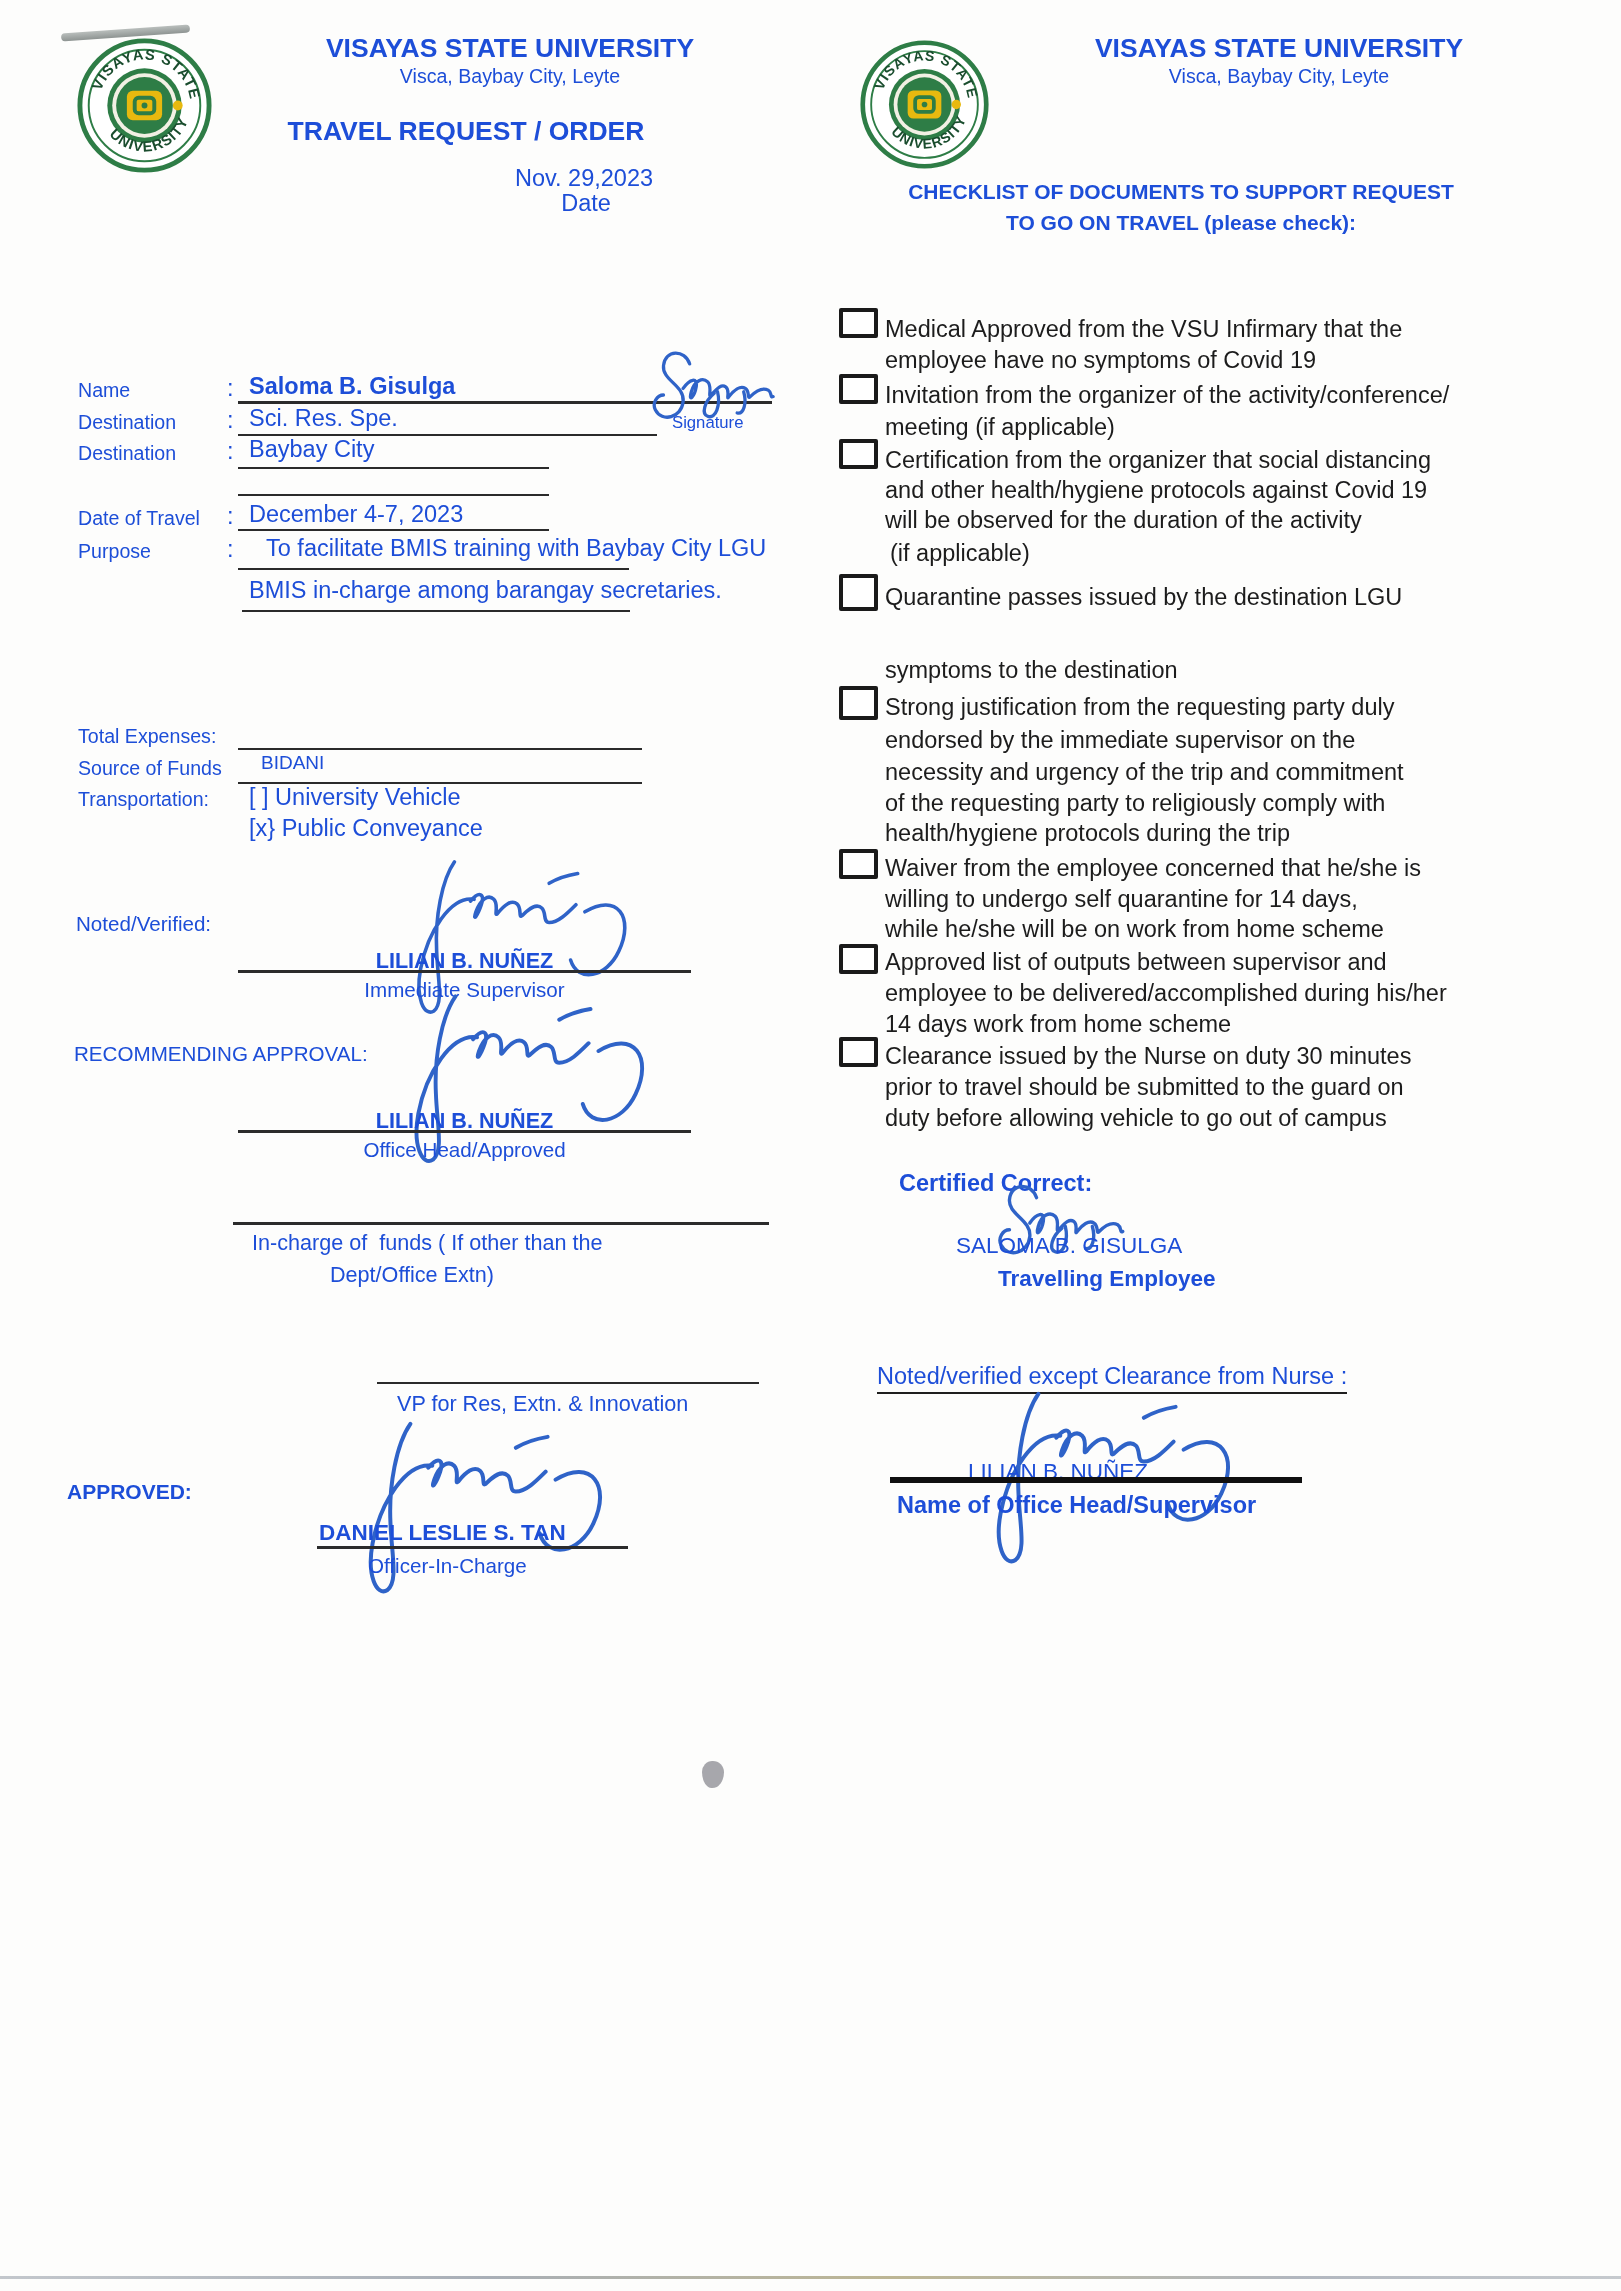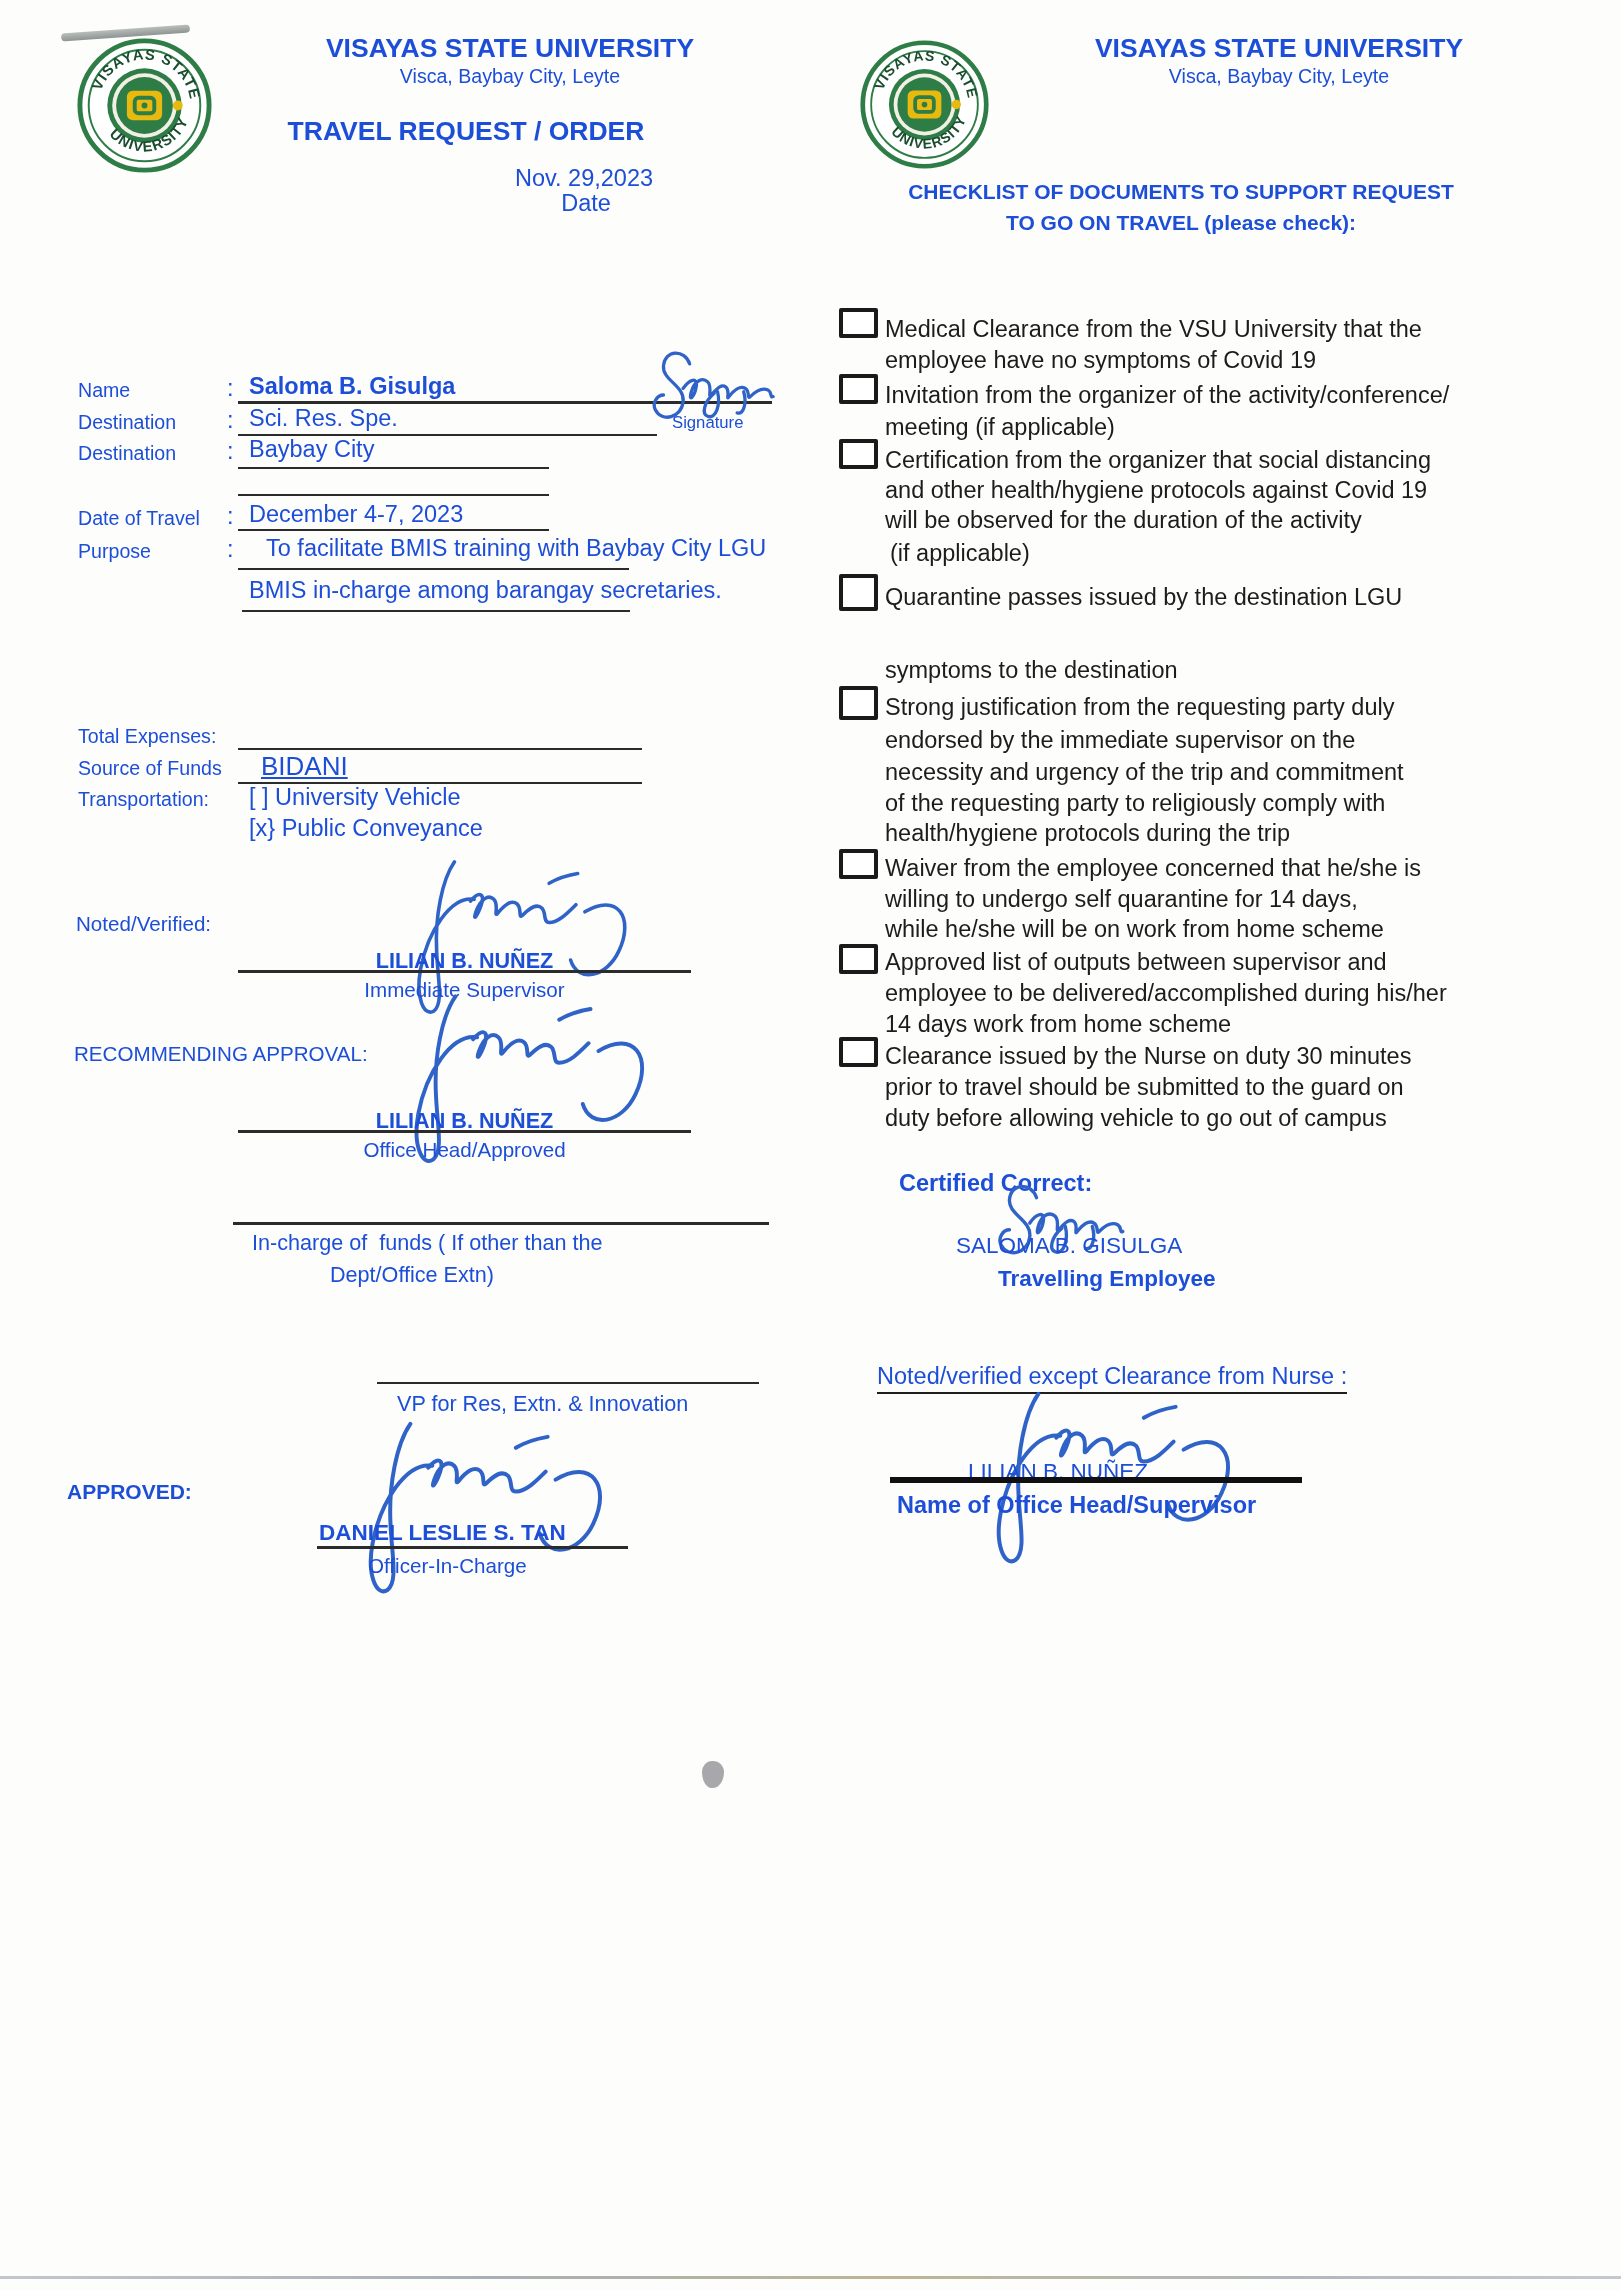--- a/index.html
+++ b/index.html
@@ -3,21 +3,21 @@
 <meta charset="utf-8">
 <style>
   html,body{margin:0;padding:0;background:#e9e9e9;}
   .page{position:relative;width:1621px;height:2292px;background:#fdfdfc;overflow:hidden;
         font-family:"Liberation Sans","DejaVu Sans",sans-serif;color:#1e1e1e;}
   .t{position:absolute;white-space:pre;color:#1d4ed8;line-height:1.15;}
   .b{font-weight:bold;}
   .c{text-align:center;}
   .fs17{font-size:16.7px;} .fs20{font-size:19.6px;} .fs21{font-size:20.6px;}
   .fs22{font-size:21.6px;} .fs23{font-size:22.5px;} .fs24{font-size:23.5px;}
-  .fs25{font-size:26px;text-decoration:underline;} .fs26{font-size:21px;} .fs27{font-size:26.5px;}
+  .fs25{font-size:19px;} .fs26{font-size:21px;} .fs27{font-size:26.5px;}
   .rule{position:absolute;height:0;border-bottom:2.9px solid #2b2b2b;}
   .rule4{border-bottom-width:3.9px;}
   .cb{position:absolute;width:31px;height:21.6px;border:4.9px solid #1a1a1a;border-radius:2px;background:#fff;}
   .cl{position:absolute;font-size:23.5px;white-space:pre;color:#1c1c1c;}
   .sig{position:absolute;}
   .sig path{fill:none;stroke:#2f63c8;stroke-width:4;stroke-linecap:round;stroke-linejoin:round;}
   .paperclip{position:absolute;left:61px;top:29px;width:129px;height:7.8px;background:linear-gradient(#b9bebc,#8e9492);
              border-radius:3.9px;transform:rotate(-4deg);}
   .smudge{position:absolute;left:702px;top:1761px;width:21.6px;height:27.4px;background:#a7a7ac;
           border-radius:48% 52% 55% 45%/40% 42% 58% 60%;}
@@ -182,21 +182,21 @@
 
     <div class="cb" style="left:839px;top:308px"></div>
     <div class="cb" style="left:839px;top:374px"></div>
     <div class="cb" style="left:839px;top:439px"></div>
     <div class="cb" style="left:839px;top:574px;height:29px"></div>
     <div class="cb" style="left:839px;top:686px;height:25.5px"></div>
     <div class="cb" style="left:839px;top:849px"></div>
     <div class="cb" style="left:839px;top:944px"></div>
     <div class="cb" style="left:839px;top:1037px"></div>
 
-    <div class="cl" style="left:885px;top:316px">Medical Clearance from the VSU University that the</div>
+    <div class="cl" style="left:885px;top:316px">Medical Approved from the VSU Infirmary that the</div>
     <div class="cl" style="left:885px;top:347px">employee have no symptoms of Covid 19</div>
 
     <div class="cl" style="left:885px;top:382px">Invitation from the organizer of the activity/conference/</div>
     <div class="cl" style="left:885px;top:414px">meeting (if applicable)</div>
 
     <div class="cl" style="left:885px;top:447px">Certification from the organizer that social distancing</div>
     <div class="cl" style="left:885px;top:477px">and other health/hygiene protocols against Covid 19</div>
     <div class="cl" style="left:885px;top:507px">will be observed for the duration of the activity</div>
     <div class="cl" style="left:890px;top:540px">(if applicable)</div>
 

